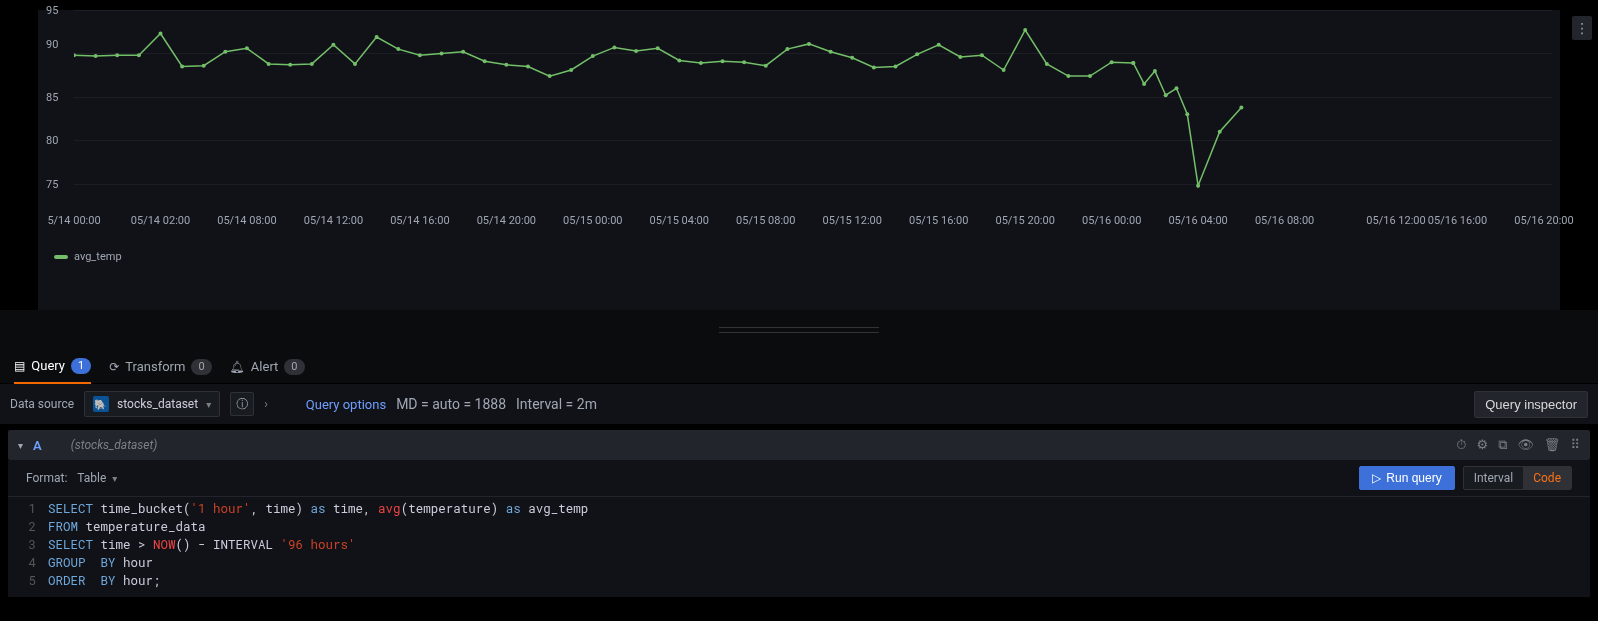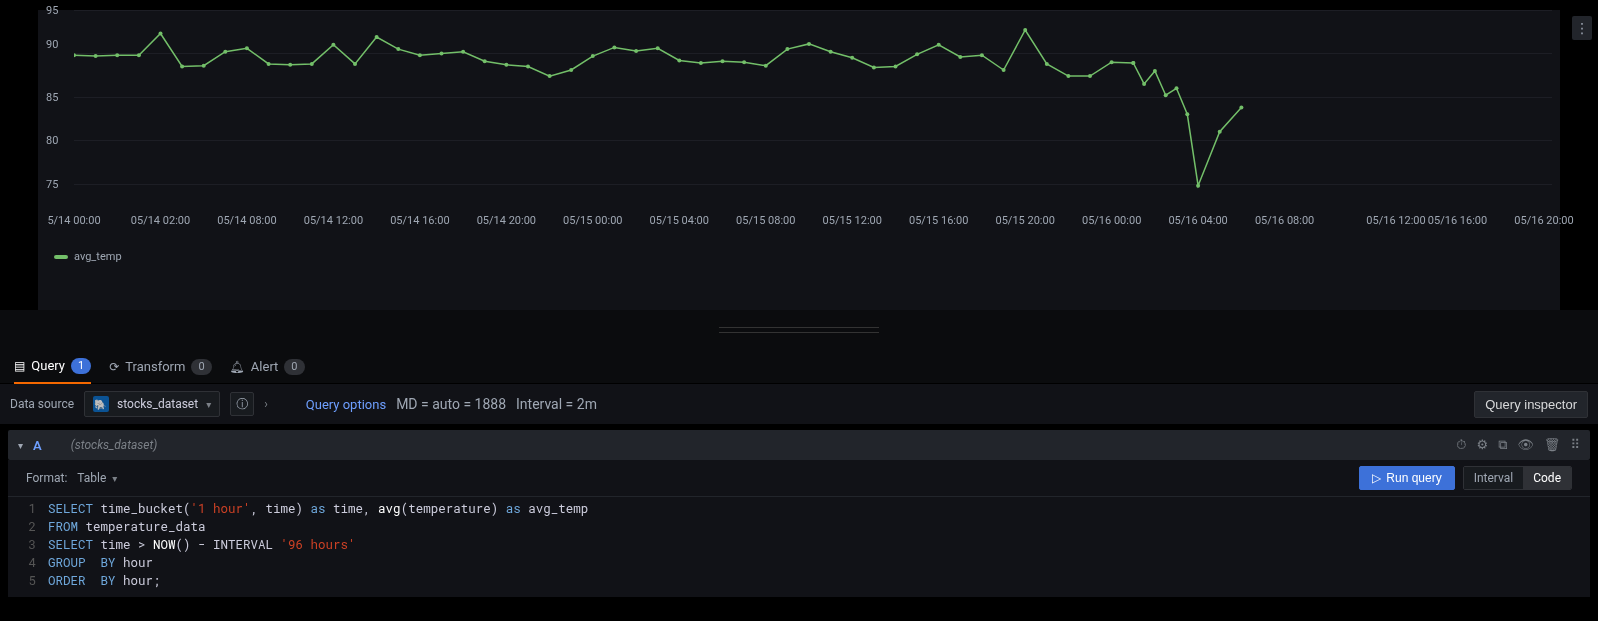--- a/index.html
+++ b/index.html
@@ -38,27 +38,27 @@
   .chev { color: #9fa7b3; cursor: pointer; font-size: 10px; }
   .qletter { color: #6e9fff; font-weight: 600; font-size: 13px; }
   .dsname-italic { font-style: italic; color: #7b8087; font-size: 12px; margin-left: 19px; }
   .hdr-icons { display: flex; gap: 10px; color: #7b8087; font-size: 13px; }
   .hdr-icons span { cursor: pointer; }
   .format-row { display: flex; align-items: center; gap: 10px; padding: 6px 18px; background: #111217; margin: 0 8px; }
   .format-row .right { margin-left: auto; display: flex; gap: 8px; align-items:center; }
   .run-btn { background: #3d71d9; border: 1px solid #3d71d9; color: #fff; padding: 4px 12px; border-radius: 2px; cursor: pointer; font-size: 12px; display:flex; align-items:center; gap:5px; }
   .toggle { display: flex; border: 1px solid #2f3136; border-radius: 2px; overflow: hidden; }
   .toggle div { padding: 4px 10px; font-size: 12px; cursor: pointer; background: #181b1f; color: #9fa7b3; }
-  .toggle div.sel { background: #2f3136; color: #ffffff; }
+  .toggle div.sel { background: #2f3136; color: #f97316; }
   .code-editor { margin: 0 8px; background: #111217; font-family: "Roboto Mono", Menlo, Monaco, Consolas, monospace; font-size: 12.5px; line-height: 18px; padding: 2px 0 8px 0; border-top:1px solid #22252b;}
   .code-line { display: flex; }
   .gutter { width: 40px; text-align: right; padding-right: 12px; color: #555; user-select: none; }
   .code { white-space: pre; color: #ccccdc; }
   .kw { color: #6fa8dc; }
-  .fn { color: #ffffff; }
+  .fn { color: #ef4444; }
   .str { color: #cc4125; }
   .chevsm { color: #7b8087; }
   .select-like { display:flex; align-items:center; gap:6px; color:#9fa7b3; cursor:pointer; }
   .caret { font-size:10px; color:#7b8087; }
 </style>
 </head>
 <body>
 
 <div class="outer">
   <div class="panel">

